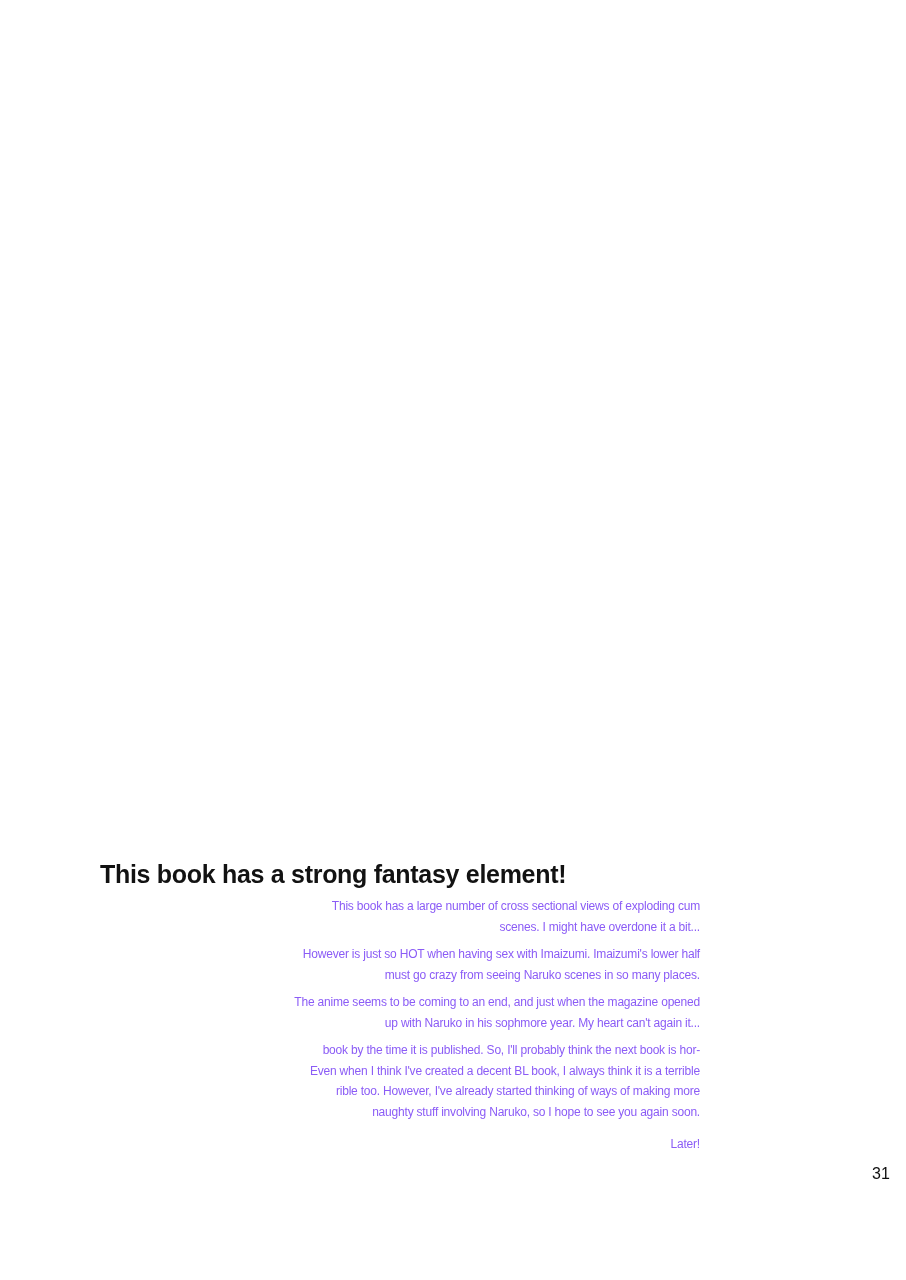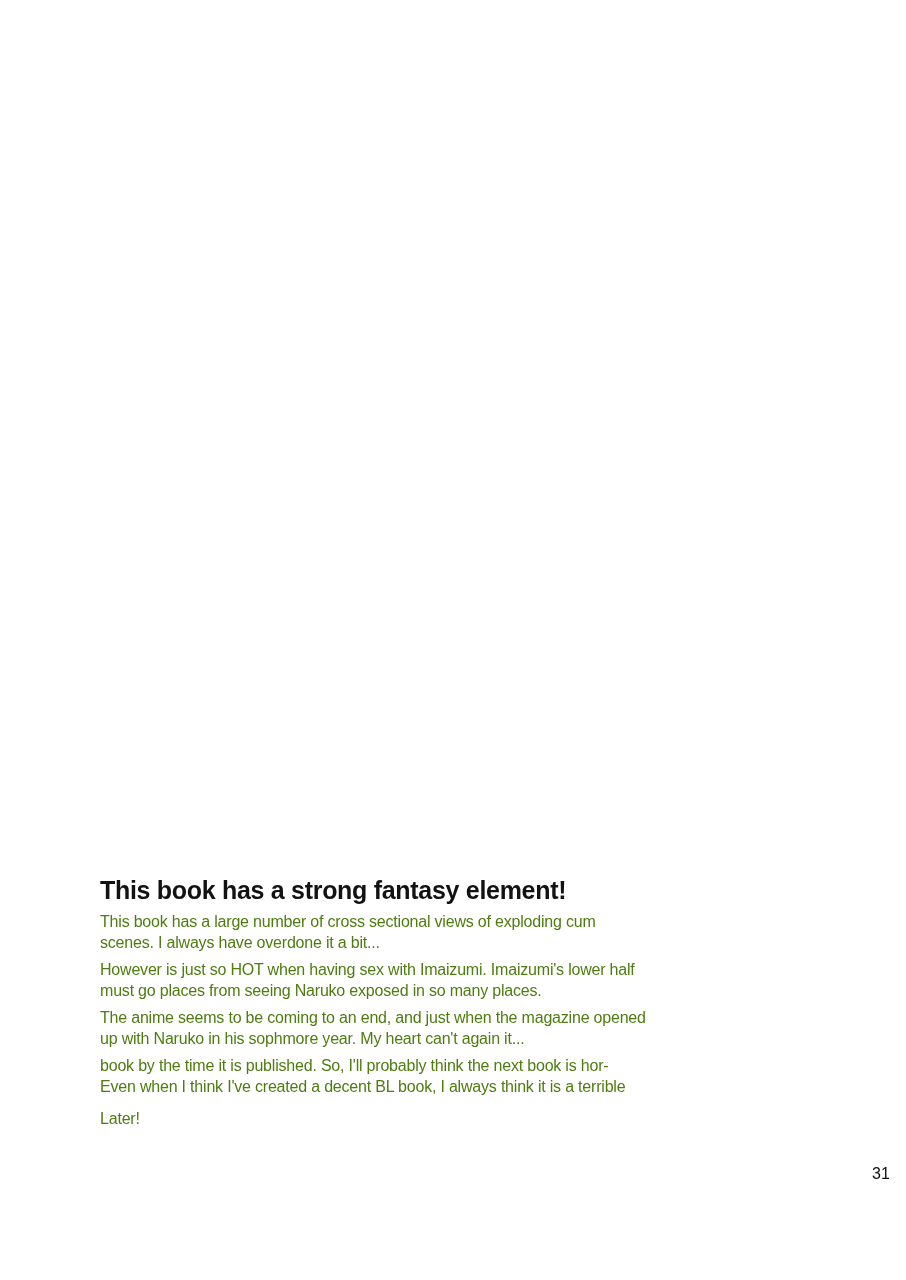--- a/index.html
+++ b/index.html
@@ -16,33 +16,34 @@
       font-family: "Liberation Sans", "DejaVu Sans", sans-serif;
       color: #161616;
     }
     .afterword {
       position: absolute;
       left: 100px;
       top: 858px;
       width: 600px;
     }
     .title {
-      margin: 16px 0 6px 0;
+      margin: 0 0 6px 0;
       font-size: 25px;
       line-height: 32px;
       font-weight: bold;
       letter-spacing: -0.3px;
       color: #121212;
     }
     .para {
       margin: 0 0 7px 0;
-      font-size: 16px;
+      font-size: 12px;
       line-height: 20.5px;
       letter-spacing: -0.2px;
-      color: #4d7c0f;
+      color: #8b5cf6;
+      text-align: right;
     }
     .para .line {
       display: block;
       white-space: nowrap;
     }
     .closing {
       margin-top: 12px;
     }
     .page-number {
       position: absolute;
@@ -56,36 +57,38 @@
 </head>
 <body>
 
 <div class="page">
   <div class="afterword">
 
     <h1 class="title">This book has a strong fantasy element!</h1>
 
     <p class="para">
       <span class="line">This book has a large number of cross sectional views of exploding cum</span>
-      <span class="line">scenes. I always have overdone it a bit...</span>
+      <span class="line">scenes. I might have overdone it a bit...</span>
     </p>
 
     <p class="para">
       <span class="line">However is just so HOT when having sex with Imaizumi. Imaizumi's lower half</span>
-      <span class="line">must go places from seeing Naruko exposed in so many places.</span>
+      <span class="line">must go crazy from seeing Naruko scenes in so many places.</span>
     </p>
 
     <p class="para">
       <span class="line">The anime seems to be coming to an end, and just when the magazine opened</span>
       <span class="line">up with Naruko in his sophmore year. My heart can't again it...</span>
     </p>
 
     <p class="para">
       <span class="line">book by the time it is published. So, I'll probably think the next book is hor-</span>
       <span class="line">Even when I think I've created a decent BL book, I always think it is a terrible</span>
+      <span class="line">rible too. However, I've already started thinking of ways of making more</span>
+      <span class="line">naughty stuff involving Naruko, so I hope to see you again soon.</span>
     </p>
 
     <p class="para closing">
       <span class="line">Later!</span>
     </p>
 
   </div>
 
   <div class="page-number">31</div>
 </div>

